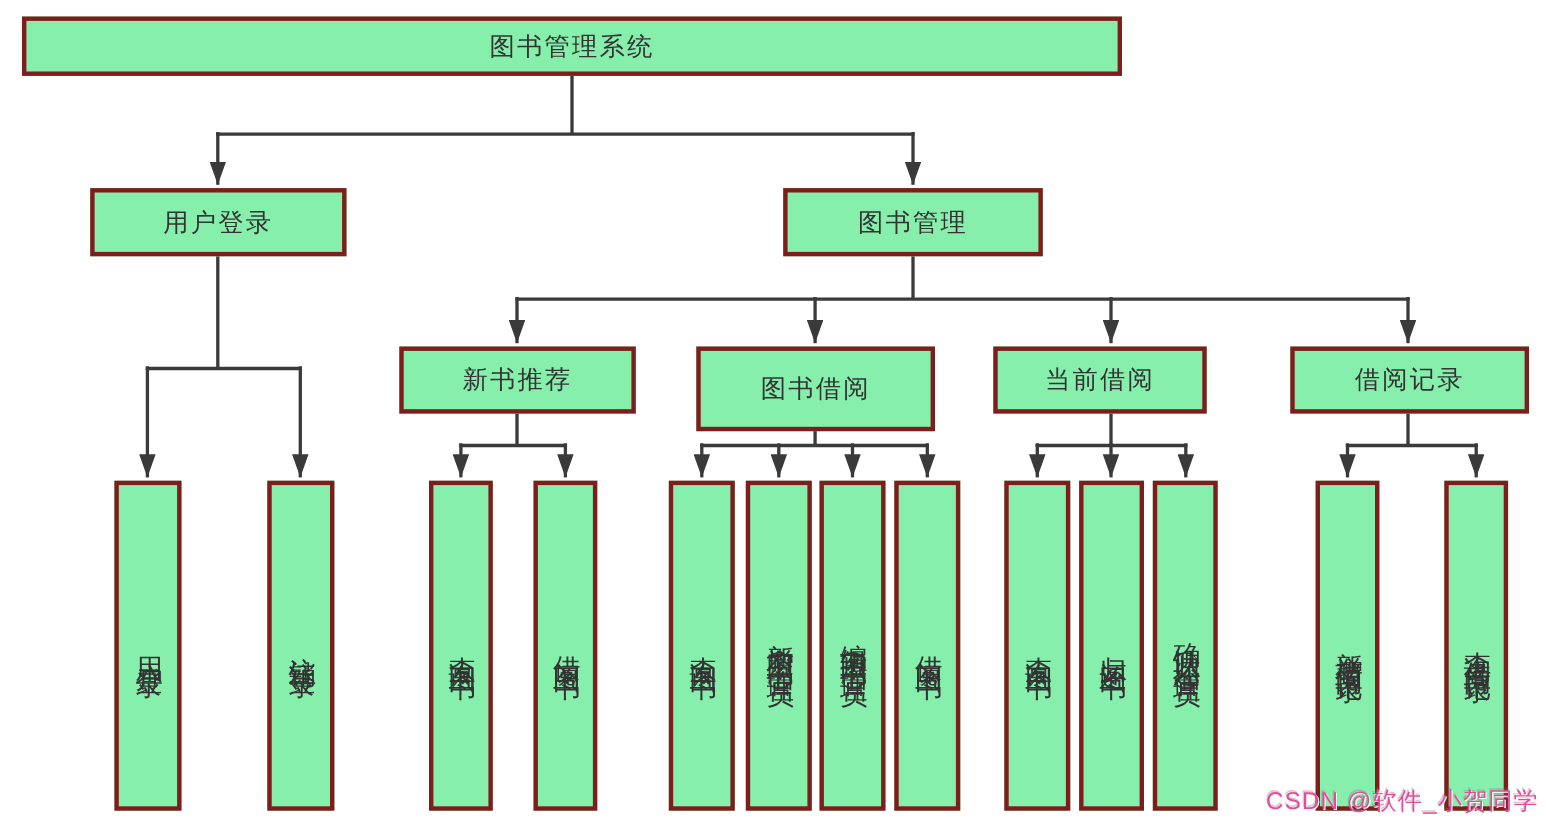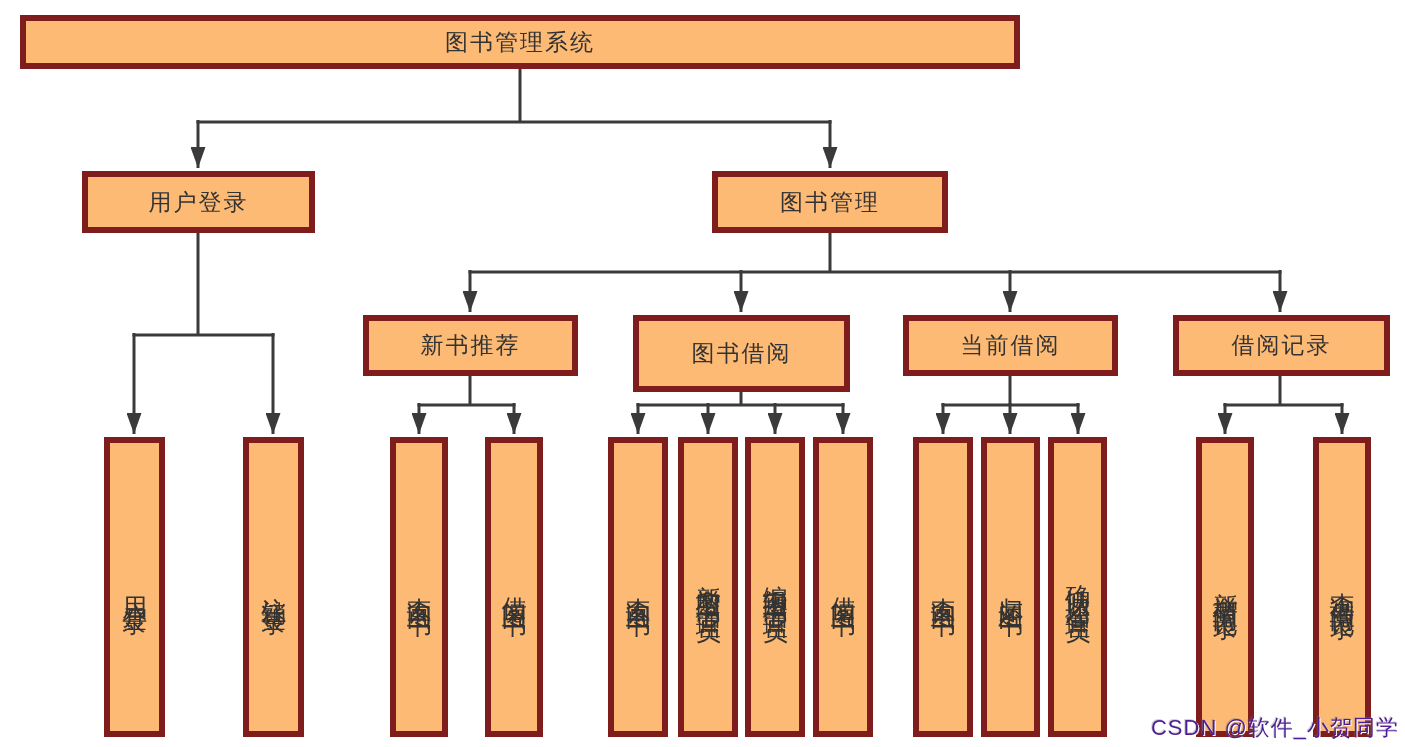--- a/index.html
+++ b/index.html
@@ -1,26 +1,26 @@
 <!DOCTYPE html>
 <html><head>
 <meta charset="utf-8">
 <style>
   html,body{margin:0;padding:0;background:#ffffff;}
   body{width:1405px;height:747px;position:relative;overflow:hidden;
        font-family:"Liberation Sans","DejaVu Sans",sans-serif;}
   .stage{position:absolute;left:0;top:0;width:1405px;height:747px;}
   svg.wires{position:absolute;left:0;top:0;width:1405px;height:747px;z-index:1;}
-  .node{position:absolute;box-sizing:border-box;border:6px solid #7f1d1d;background:#fdba74;
+  .node{position:absolute;box-sizing:border-box;border:4px solid #7f1d1d;background:#86efac;
         color:#333333;display:flex;align-items:center;justify-content:center;z-index:2;}
   .node.h{font-size:23px;letter-spacing:2px;line-height:1;}
   .node.v{writing-mode:vertical-rl;text-orientation:mixed;font-size:25px;
           letter-spacing:5px;line-height:1.1;padding:6px 0;}
   .watermark{position:absolute;right:6px;bottom:4px;z-index:5;font-size:22px;
-             color:#4c1d95;letter-spacing:1px;
+             color:#ec4899;letter-spacing:1px;
              text-shadow:1px 1px 0 #ffffff,-1px -1px 0 rgba(120,120,120,.35);}
 </style>
 </head>
 <body>
 
 <div class="stage">
 
   <svg class="wires" viewBox="0 0 1405 747" xmlns="http://www.w3.org/2000/svg">
     <defs>
       <marker id="arrow" viewBox="0 0 14 10" refX="14" refY="5" markerWidth="21" markerHeight="15" markerUnits="userSpaceOnUse" orient="auto">
@@ -64,21 +64,21 @@
     </g>
   </svg>
 
   <div class="node h" style="left:20px;top:15px;width:1000px;height:54px;">图书管理系统</div>
 
   <div class="node h" style="left:82px;top:171px;width:233px;height:62px;">用户登录</div>
   <div class="node h" style="left:363px;top:315px;width:215px;height:61px;">新书推荐</div>
 
   <div class="node h" style="left:712px;top:171px;width:236px;height:62px;">图书管理</div>
   <div class="node h" style="left:633px;top:315px;width:217px;height:77px;">图书借阅</div>
-  <div class="node h" style="left:903px;top:315px;width:215px;height:61px;">当前借阅</div>
+  <div class="node h" style="left:903px;top:315px;width:194px;height:61px;">当前借阅</div>
   <div class="node h" style="left:1173px;top:315px;width:217px;height:61px;">借阅记录</div>
 
   <div class="node v" style="left:104px;top:437px;width:61px;height:300px;">用户登录</div>
   <div class="node v" style="left:243px;top:437px;width:61px;height:300px;">注销登录</div>
 
   <div class="node v" style="left:390px;top:437px;width:58px;height:300px;">查询图书</div>
   <div class="node v" style="left:485px;top:437px;width:58px;height:300px;">借阅图书</div>
 
   <div class="node v" style="left:608px;top:437px;width:60px;height:300px;">查询图书</div>
   <div class="node v" style="left:678px;top:437px;width:60px;height:300px;">新增图书（管理员）</div>

